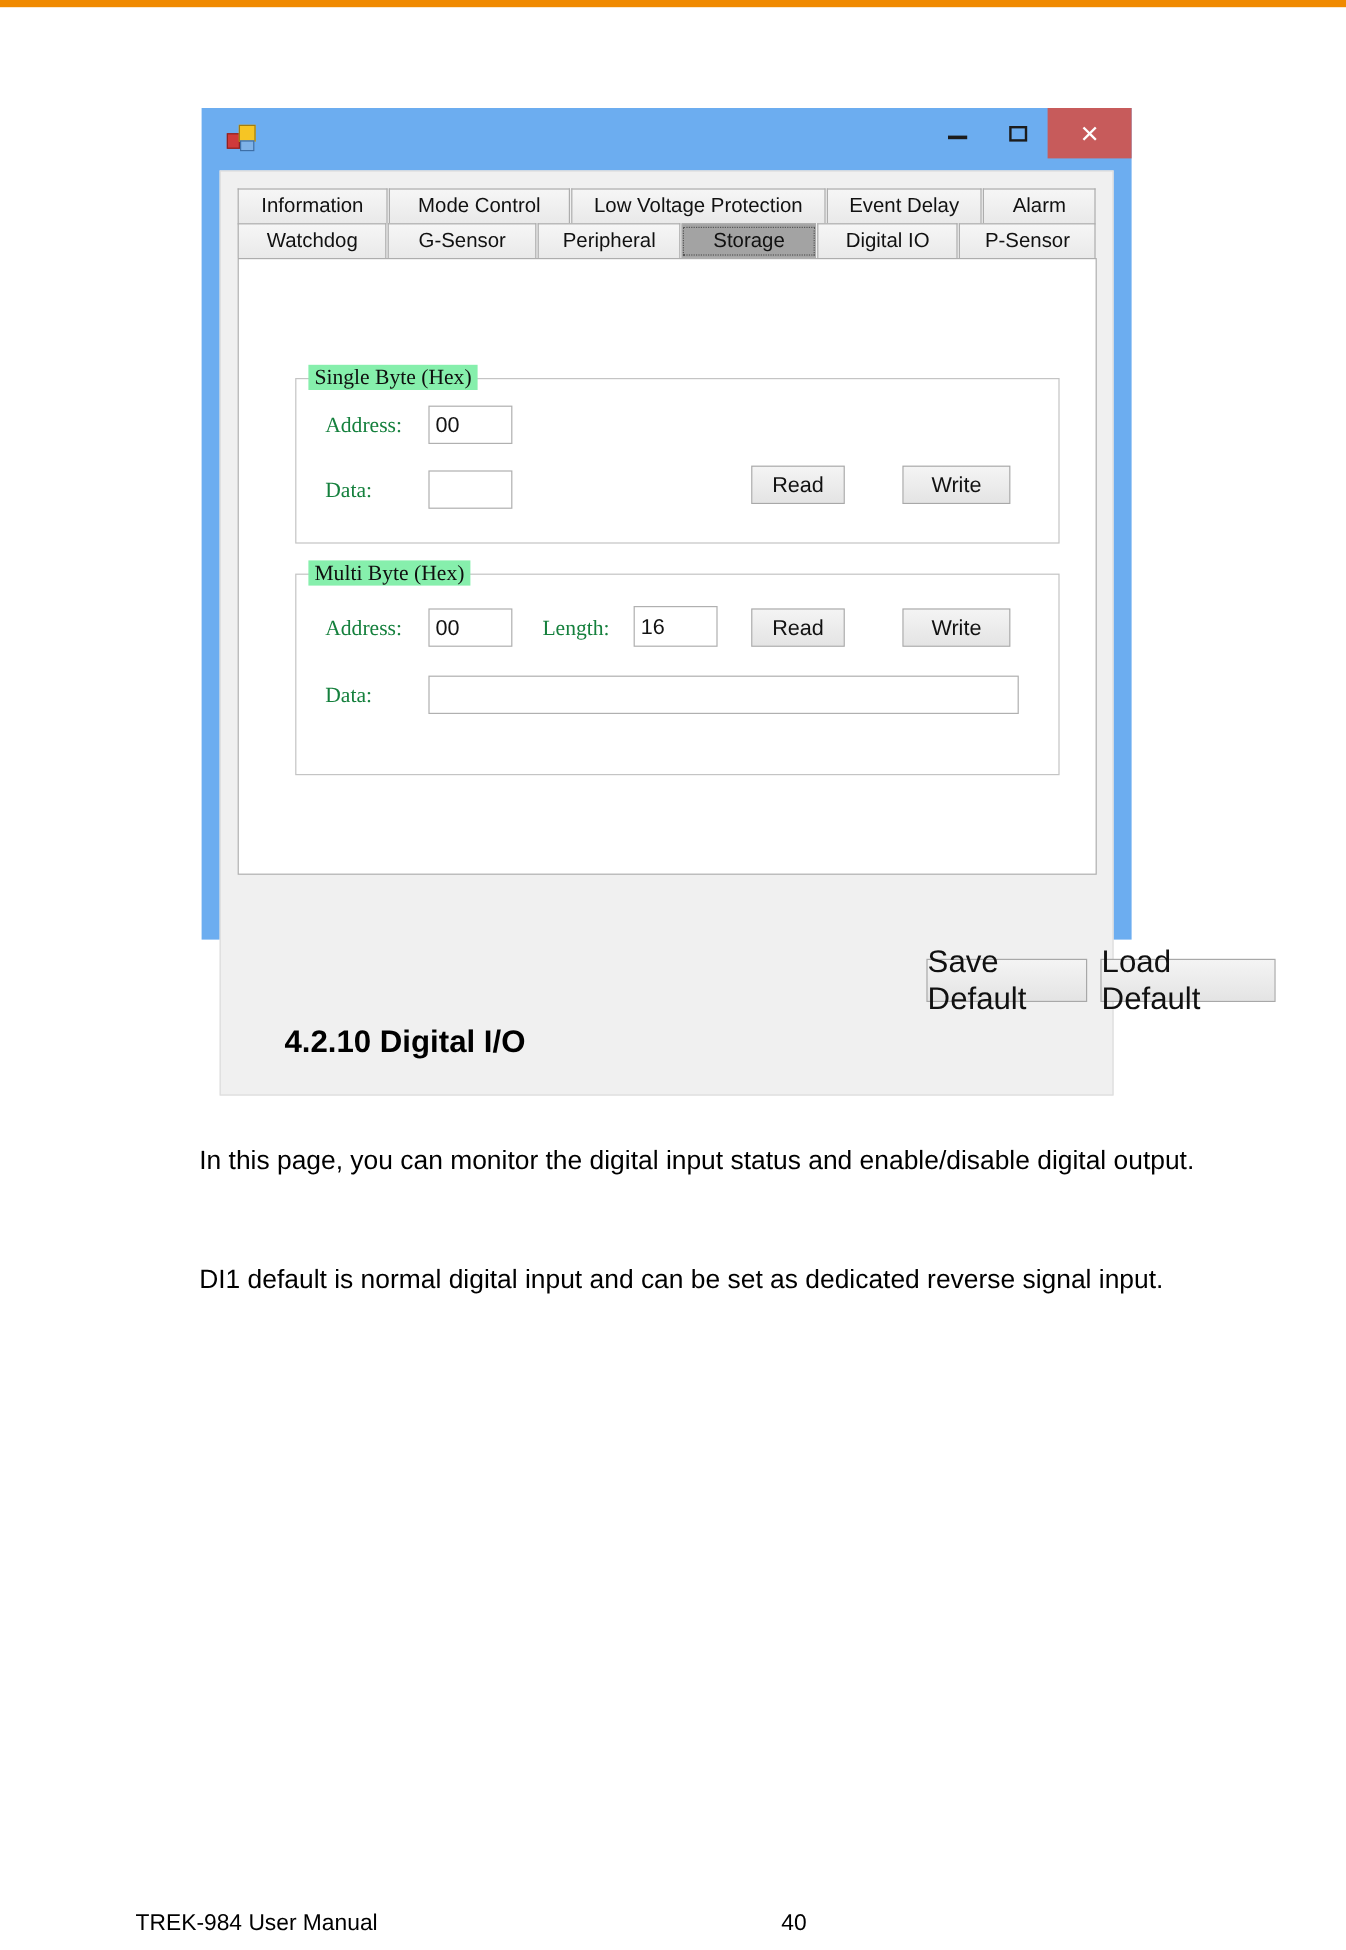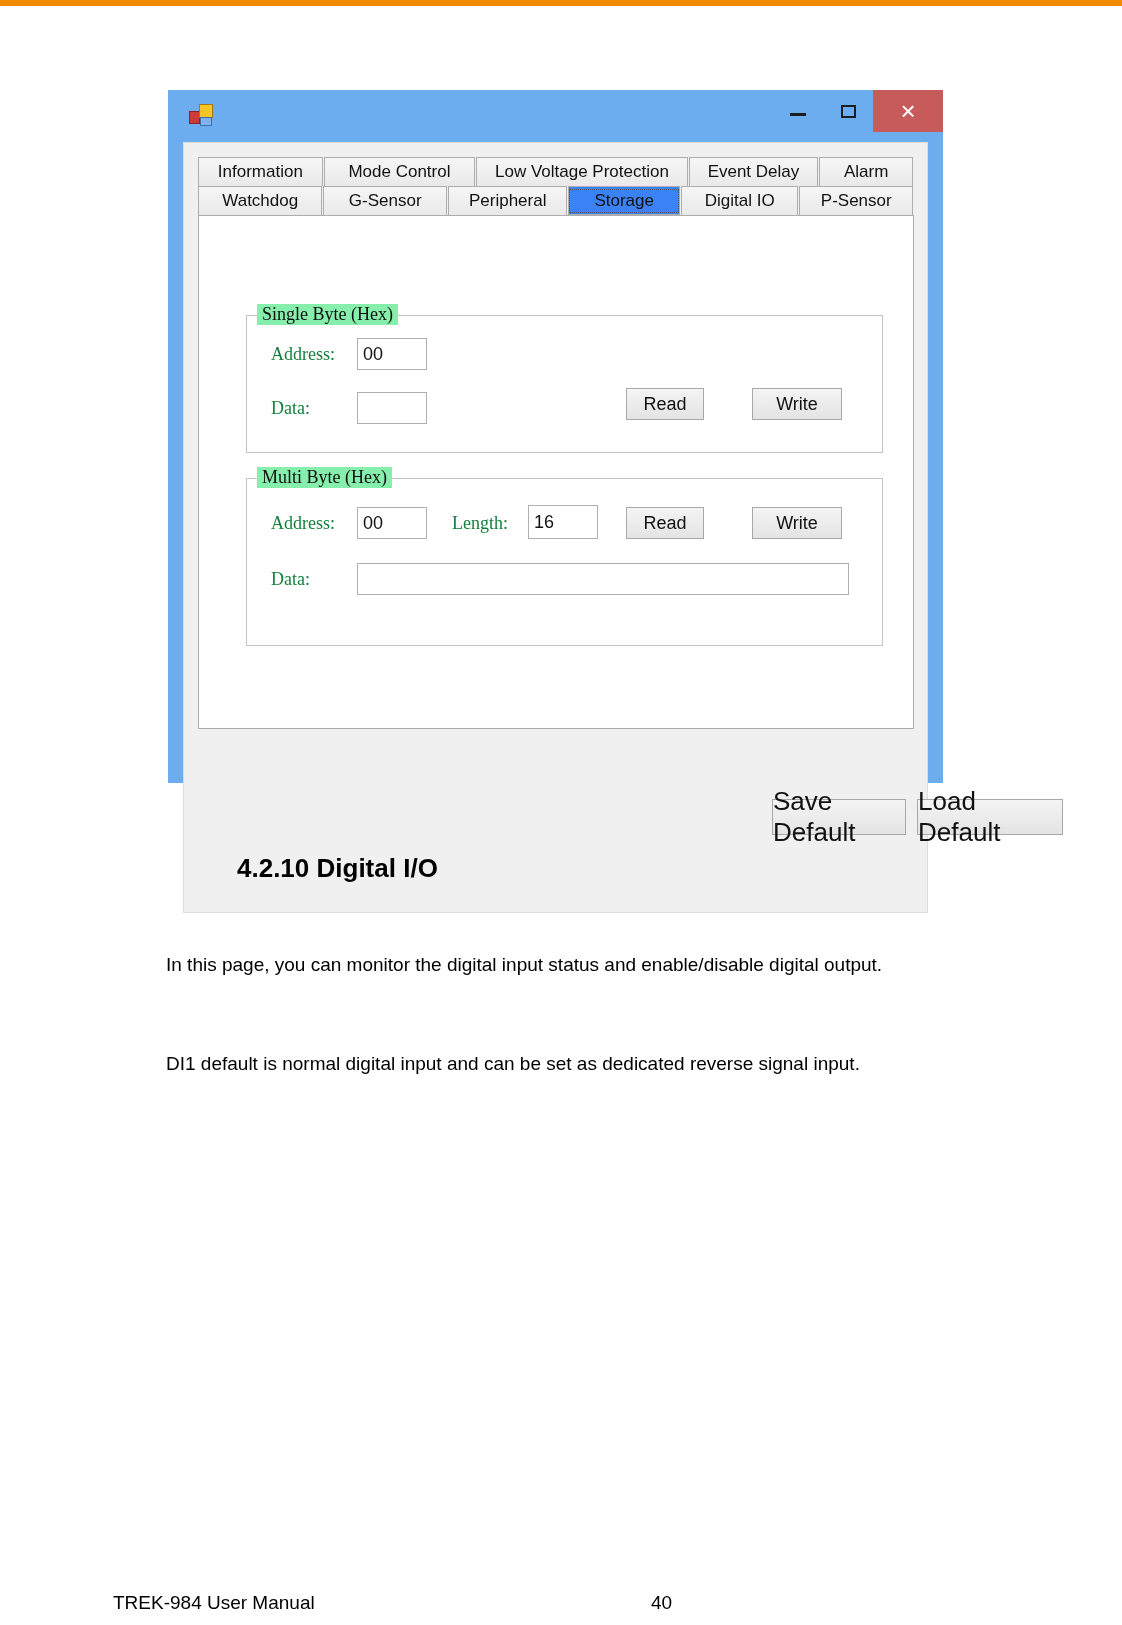--- a/index.html
+++ b/index.html
@@ -142,21 +142,21 @@
     background: linear-gradient(#f6f6f6, #e9e9e9);
     font-size: 17px;
     color: #111111;
     display: flex;
     align-items: center;
     justify-content: center;
     margin-right: 1px;
     position: relative;
   }
   .tab.selected {
-    background: #3b82f6;
+    background: #a3a3a3;
     border: 1px solid #adadad;
     z-index: 3;
   }
   .tab.selected .tab-inner {
     border: 1px dotted #555555;
     padding: 1px 12px;
     display: block;
     width: 100%;
     box-sizing: border-box;
     text-align: center;
@@ -280,21 +280,21 @@
     left: 237px;
     top: 853px;
     font-size: 26px;
     font-weight: bold;
     color: #000000;
     font-family: "Liberation Sans", sans-serif;
   }
   .doc-para {
     position: absolute;
     left: 166px;
-    font-size: 19px;
+    font-size: 22px;
     color: #000000;
     font-family: "Liberation Sans", sans-serif;
   }
   .doc-para-1 { top: 954px; }
   .doc-para-2 { top: 1053px; }
 
   .footer-left {
     position: absolute;
     left: 113px;
     top: 1592px;

